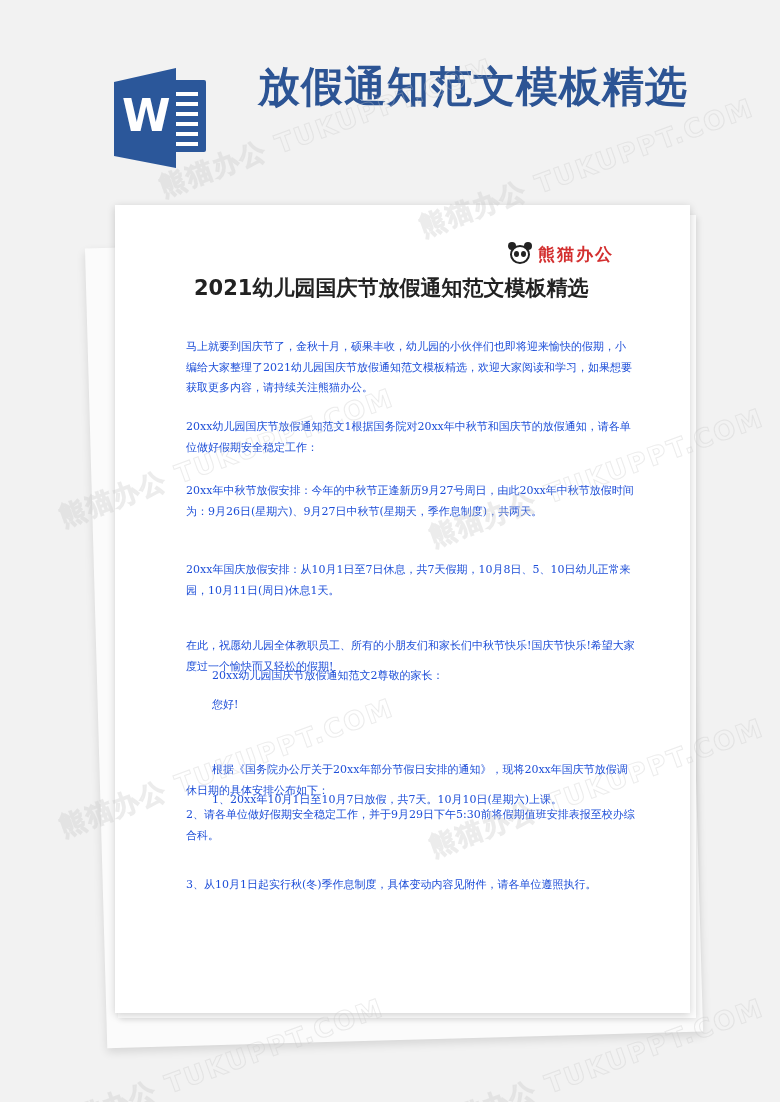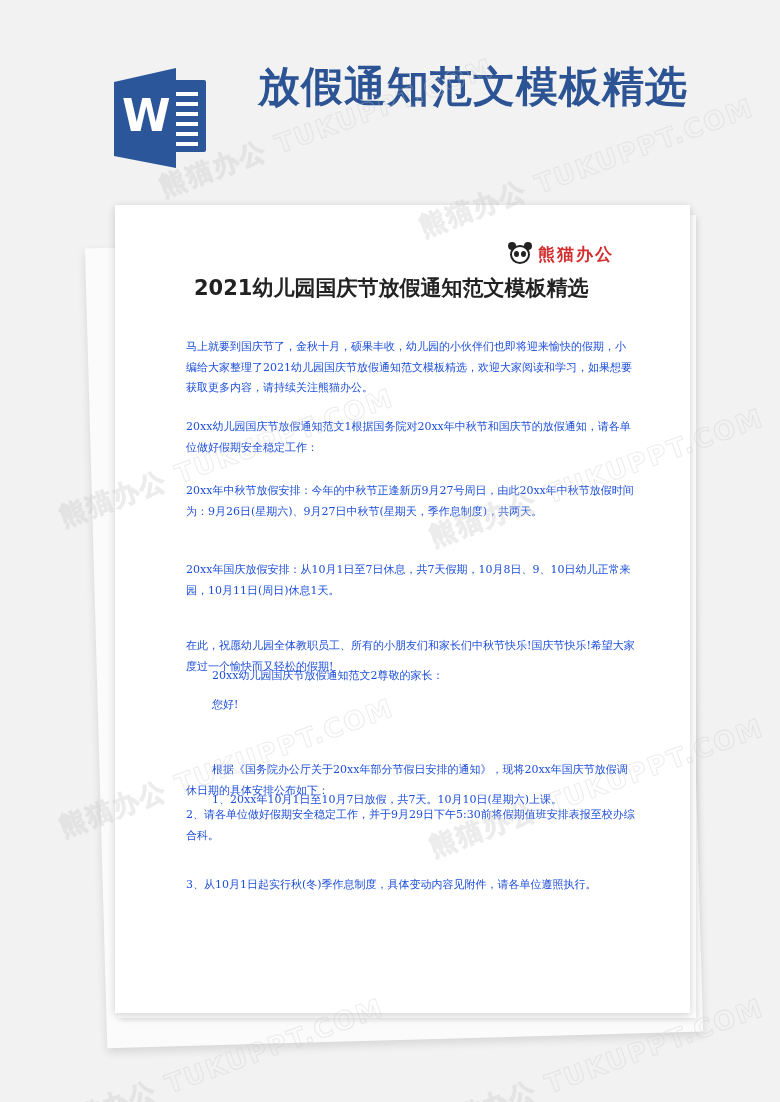--- a/index.html
+++ b/index.html
@@ -124,21 +124,21 @@
     <div class="eye" style="left:13px"></div>
   </div>
   <span class="logo-text">熊猫办公</span>
 </div>
 
 <div class="doc-title">2021幼儿园国庆节放假通知范文模板精选</div>
 
 <p class="body-text" style="top:337px">马上就要到国庆节了，金秋十月，硕果丰收，幼儿园的小伙伴们也即将迎来愉快的假期，小编给大家整理了2021幼儿园国庆节放假通知范文模板精选，欢迎大家阅读和学习，如果想要获取更多内容，请持续关注熊猫办公。</p>
 <p class="body-text" style="top:417px">20xx幼儿园国庆节放假通知范文1根据国务院对20xx年中秋节和国庆节的放假通知，请各单位做好假期安全稳定工作：</p>
 <p class="body-text" style="top:481px">20xx年中秋节放假安排：今年的中秋节正逢新历9月27号周日，由此20xx年中秋节放假时间为：9月26日(星期六)、9月27日中秋节(星期天，季作息制度)，共两天。</p>
-<p class="body-text" style="top:560px">20xx年国庆放假安排：从10月1日至7日休息，共7天假期，10月8日、9、10日幼儿正常来园，10月11日(周日)休息1天。</p>
+<p class="body-text" style="top:560px">20xx年国庆放假安排：从10月1日至7日休息，共7天假期，10月8日、5、10日幼儿正常来园，10月11日(周日)休息1天。</p>
 <p class="body-text" style="top:636px">在此，祝愿幼儿园全体教职员工、所有的小朋友们和家长们中秋节快乐!国庆节快乐!希望大家度过一个愉快而又轻松的假期!</p>
 <p class="body-text indent" style="top:666px">20xx幼儿园国庆节放假通知范文2尊敬的家长：</p>
 <p class="body-text indent" style="top:695px">您好!</p>
 <p class="body-text indent" style="top:760px">根据《国务院办公厅关于20xx年部分节假日安排的通知》，现将20xx年国庆节放假调休日期的具体安排公布如下：</p>
 <p class="body-text indent" style="top:790px">1、20xx年10月1日至10月7日放假，共7天。10月10日(星期六)上课。</p>
 <p class="body-text" style="top:805px">2、请各单位做好假期安全稳定工作，并于9月29日下午5:30前将假期值班安排表报至校办综合科。</p>
 <p class="body-text" style="top:875px">3、从10月1日起实行秋(冬)季作息制度，具体变动内容见附件，请各单位遵照执行。</p>
 
 <div class="watermark" style="left:150px; top:110px">熊猫办公 TUKUPPT.COM</div>
 <div class="watermark" style="left:410px; top:150px">熊猫办公 TUKUPPT.COM</div>

